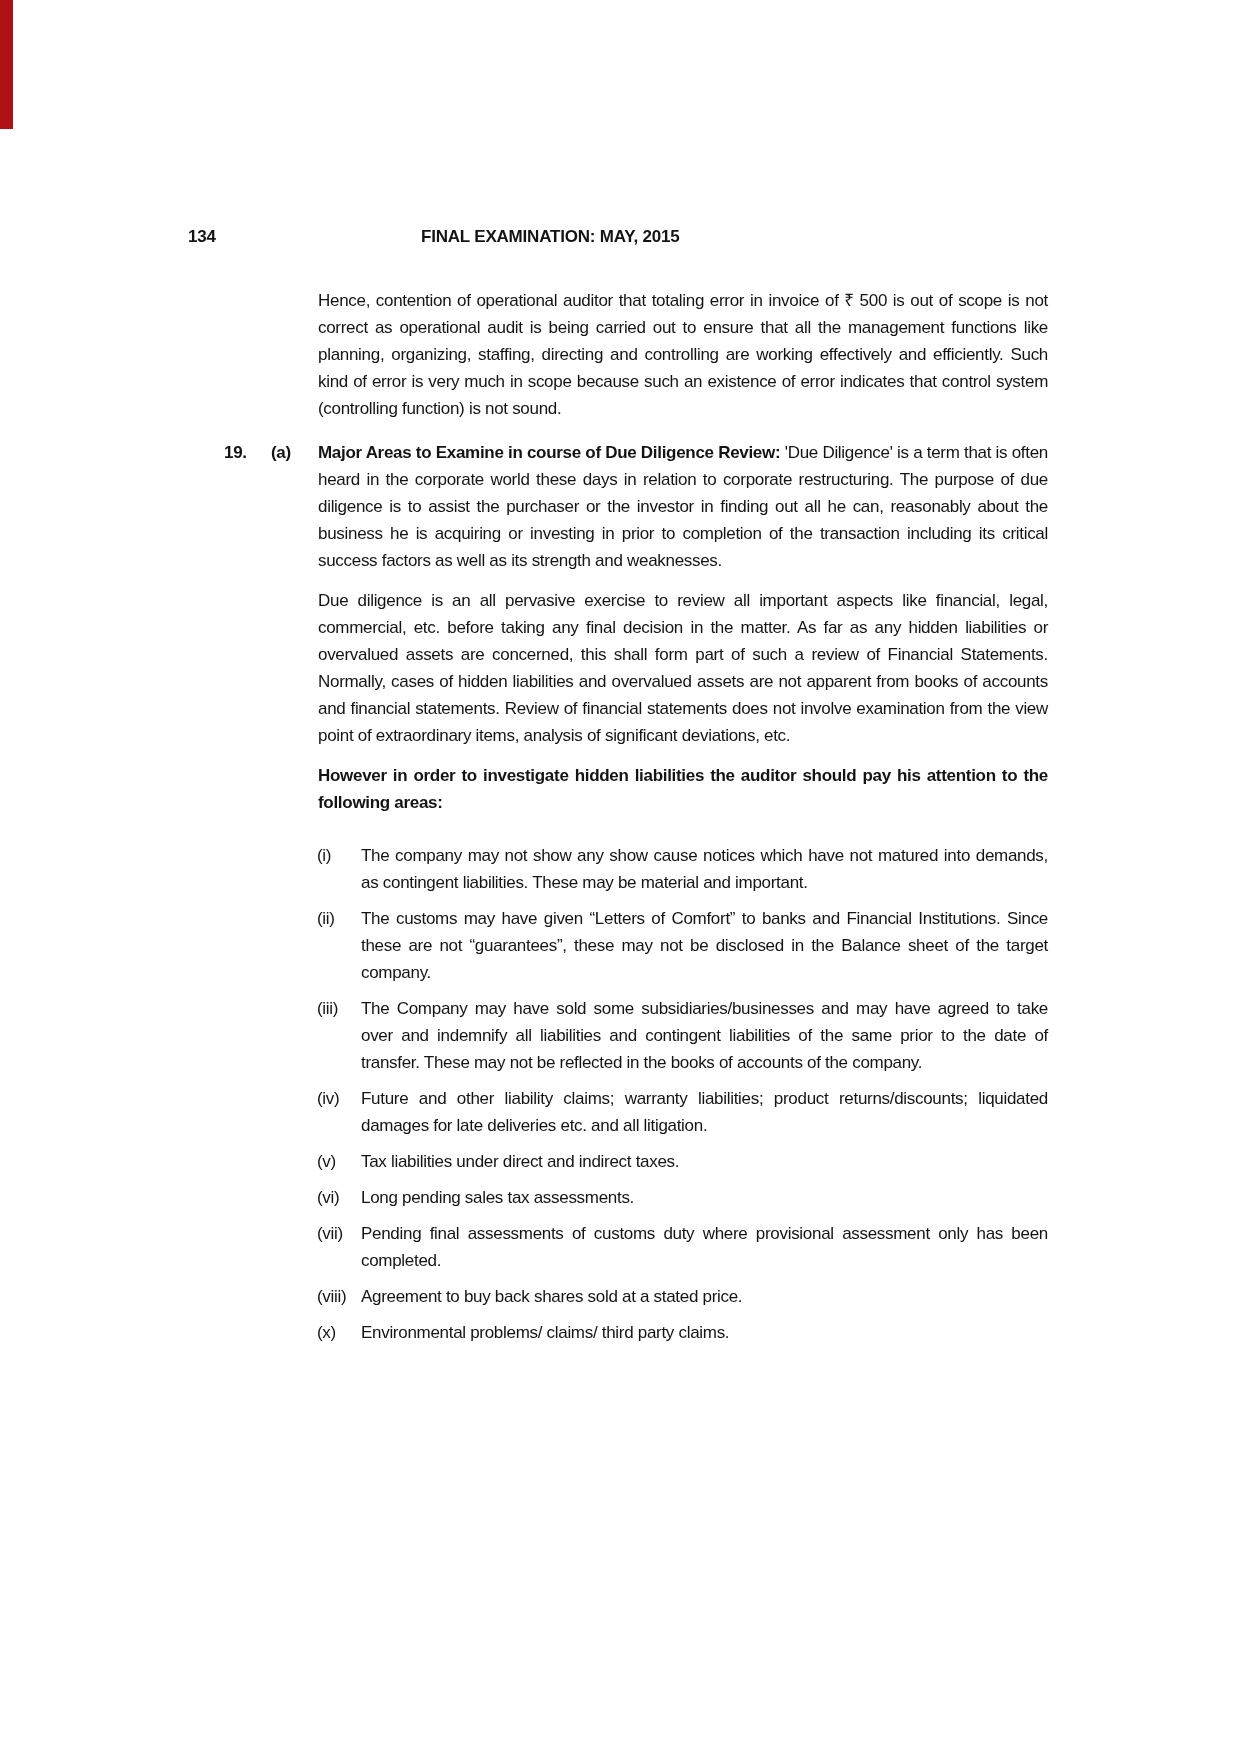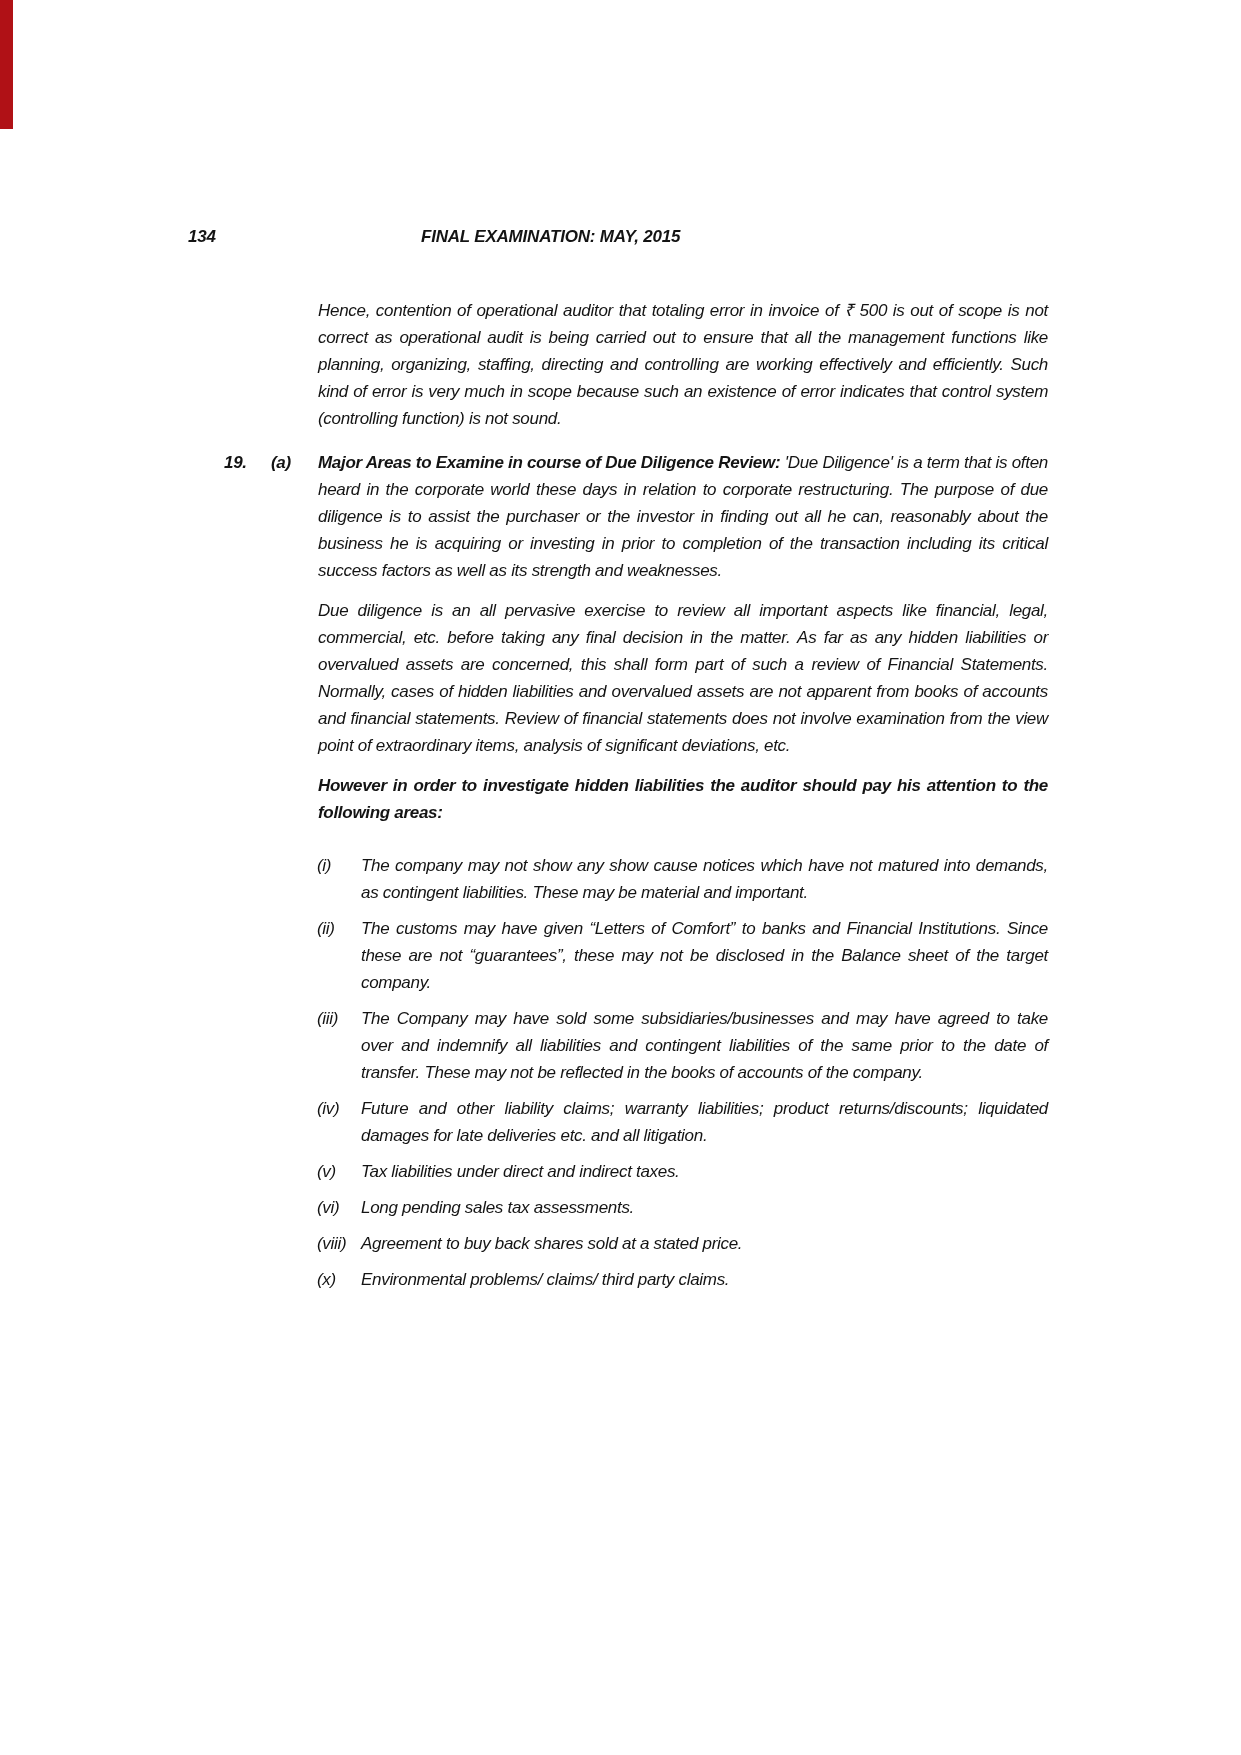--- a/index.html
+++ b/index.html
@@ -8,21 +8,20 @@
     background: #ffffff;
   }
   .page {
     position: relative;
     width: 1241px;
     height: 1350px;
     background: #ffffff;
     font-family: "Liberation Sans", sans-serif;
     color: #141414;
     overflow: hidden;
-    font-style: italic;
   }
   .red-bar {
     position: absolute;
     left: 0;
     top: 0;
     width: 13px;
     height: 129px;
   }
   .pageno {
     position: absolute;
@@ -36,21 +35,21 @@
     position: absolute;
     left: 421px;
     top: 227px;
     font-size: 17px;
     font-weight: bold;
     letter-spacing: -0.2px;
   }
   .content {
     position: absolute;
     left: 224px;
-    top: 297px;
+    top: 287px;
     width: 824px;
     font-size: 17px;
     line-height: 27px;
     letter-spacing: -0.3px;
     text-align: justify;
   }
   .para {
     margin: 0 0 13px 94px;
   }
   .para.first {
@@ -147,20 +146,24 @@
     </div>
     <div class="item">
       <span class="item-marker">(v)</span>
       <span class="item-text">Tax liabilities under direct and indirect taxes.</span>
     </div>
     <div class="item">
       <span class="item-marker">(vi)</span>
       <span class="item-text">Long pending sales tax assessments.</span>
     </div>
     <div class="item">
+      <span class="item-marker">(vii)</span>
+      <span class="item-text">Pending final assessments of customs duty where provisional assessment only has been completed.</span>
+    </div>
+    <div class="item">
       <span class="item-marker">(viii)</span>
       <span class="item-text">Agreement to buy back shares sold at a stated price.</span>
     </div>
     <div class="item">
       <span class="item-marker">(x)</span>
       <span class="item-text">Environmental problems/ claims/ third party claims.</span>
     </div>
 
   </div>
 

